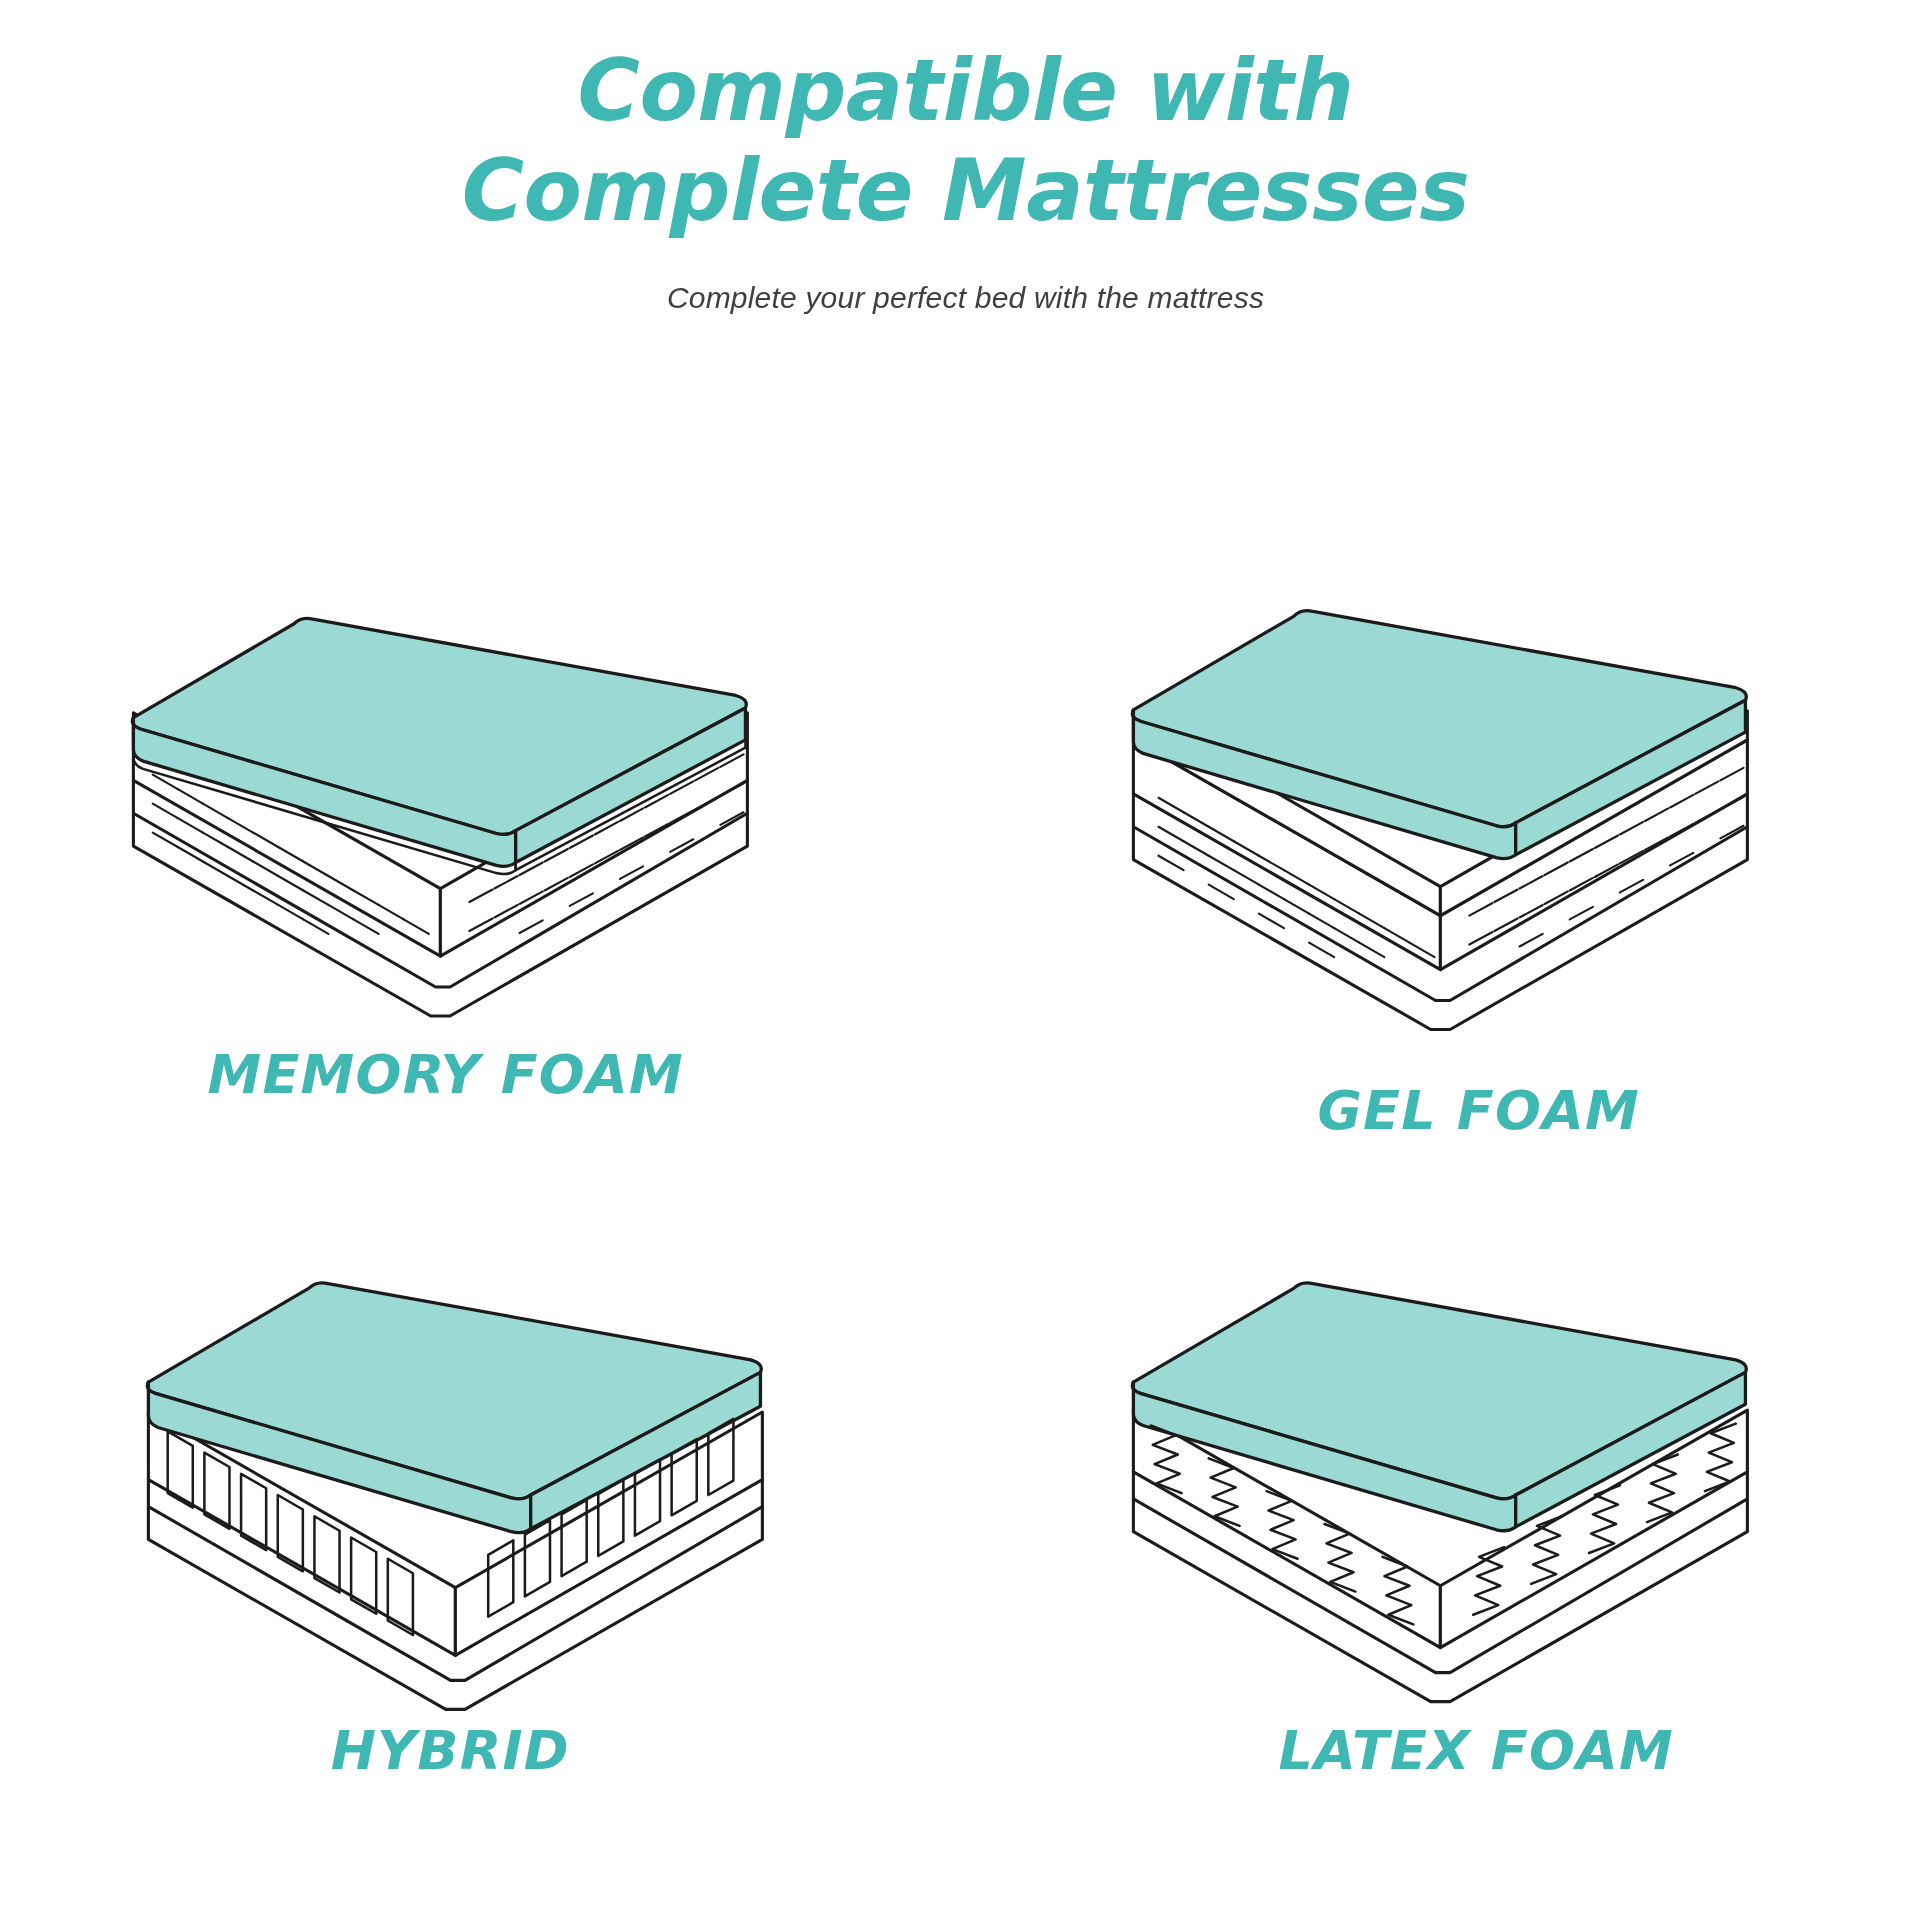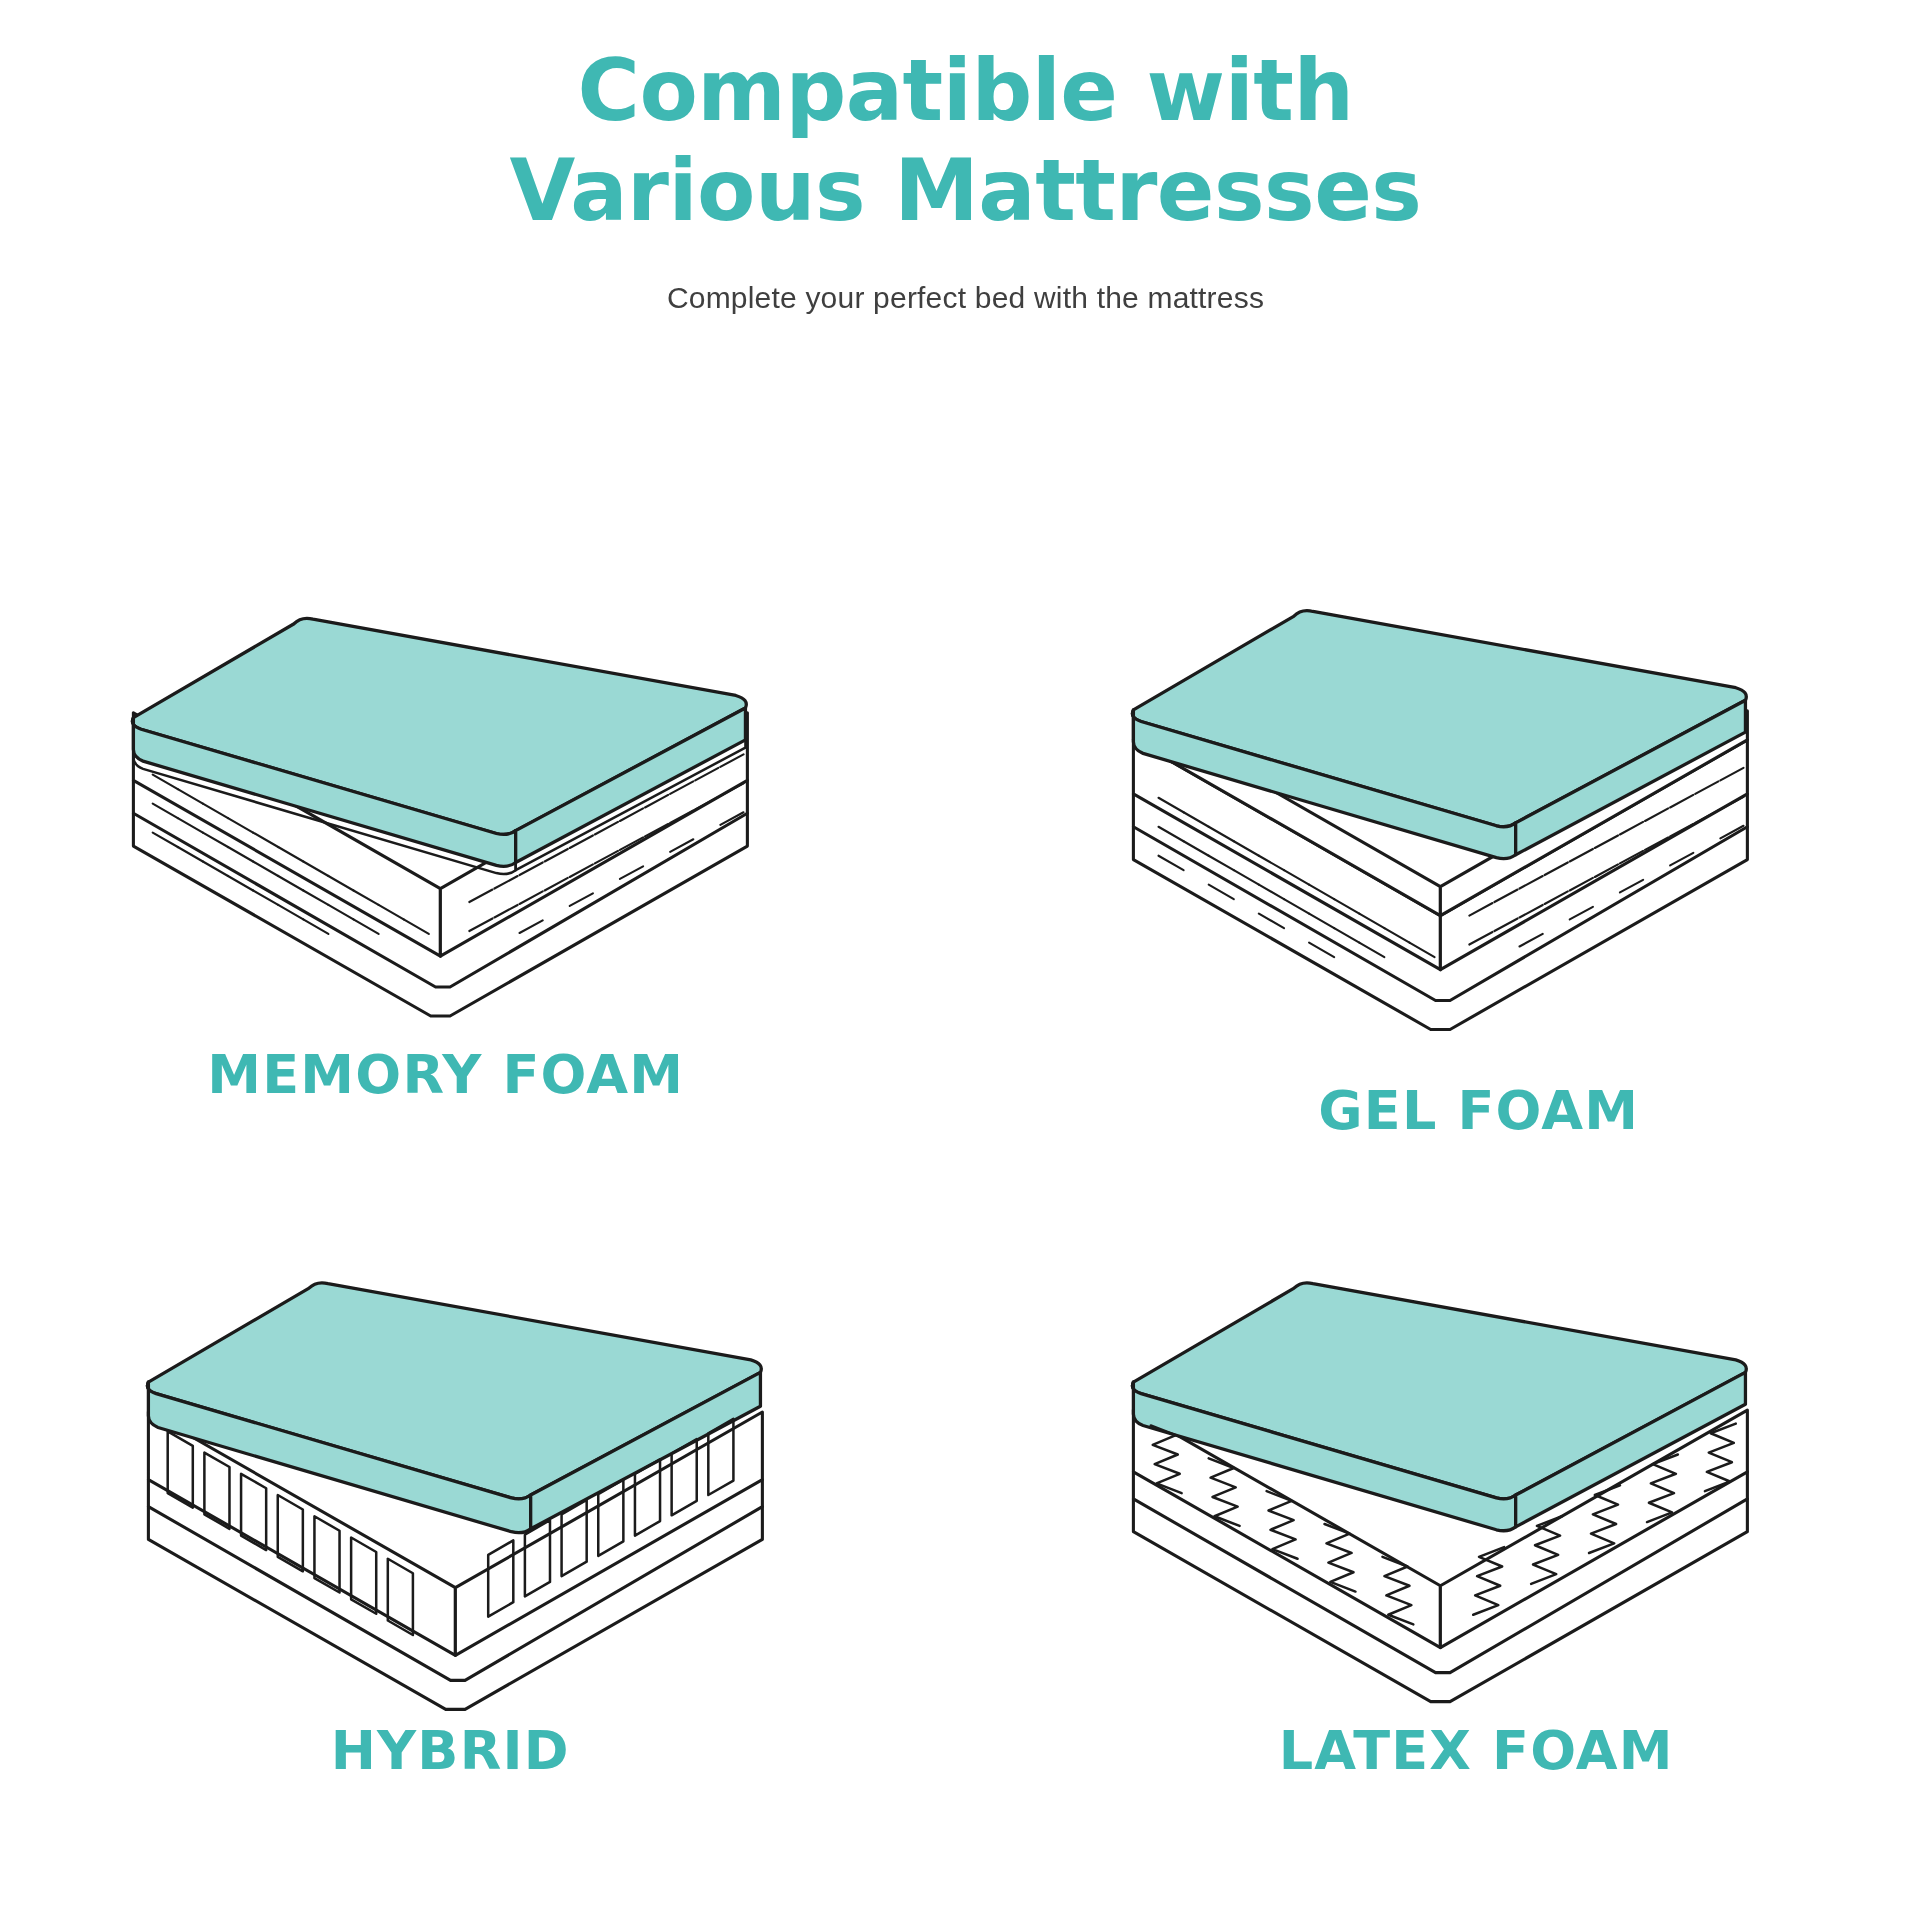--- a/index.html
+++ b/index.html
@@ -12,20 +12,21 @@
     height: 1931px;
     font-family: "Liberation Sans", sans-serif;
     overflow: hidden;
   }
   .page {
     position: relative;
     width: 1931px;
     height: 1931px;
     background: #ffffff;
     box-sizing: border-box;
+    font-style: italic;
   }
 
   
   .header {
     padding-top: 41px;
     text-align: center;
   }
   .title {
     color: #3fb8b3;
     font-family: "DejaVu Sans", sans-serif;
@@ -96,21 +97,21 @@
   .label-wrap { display: block; }
 </style>
 </head>
 <body>
 
 <div class="page">
 
   <div class="header">
     <h1 class="title">
       <span class="line">Compatible with</span>
-      <span class="line">Various Mattresses</span>
+      <span class="line">Complete Mattresses</span>
     </h1>
     <p class="subtitle">
       <span class="line">Complete your perfect bed with the mattress</span>
     </p>
   </div>
 
   <div class="grid">
 
     <div class="card card-memory">
       <svg class="art" viewBox="0 0 760 520">

